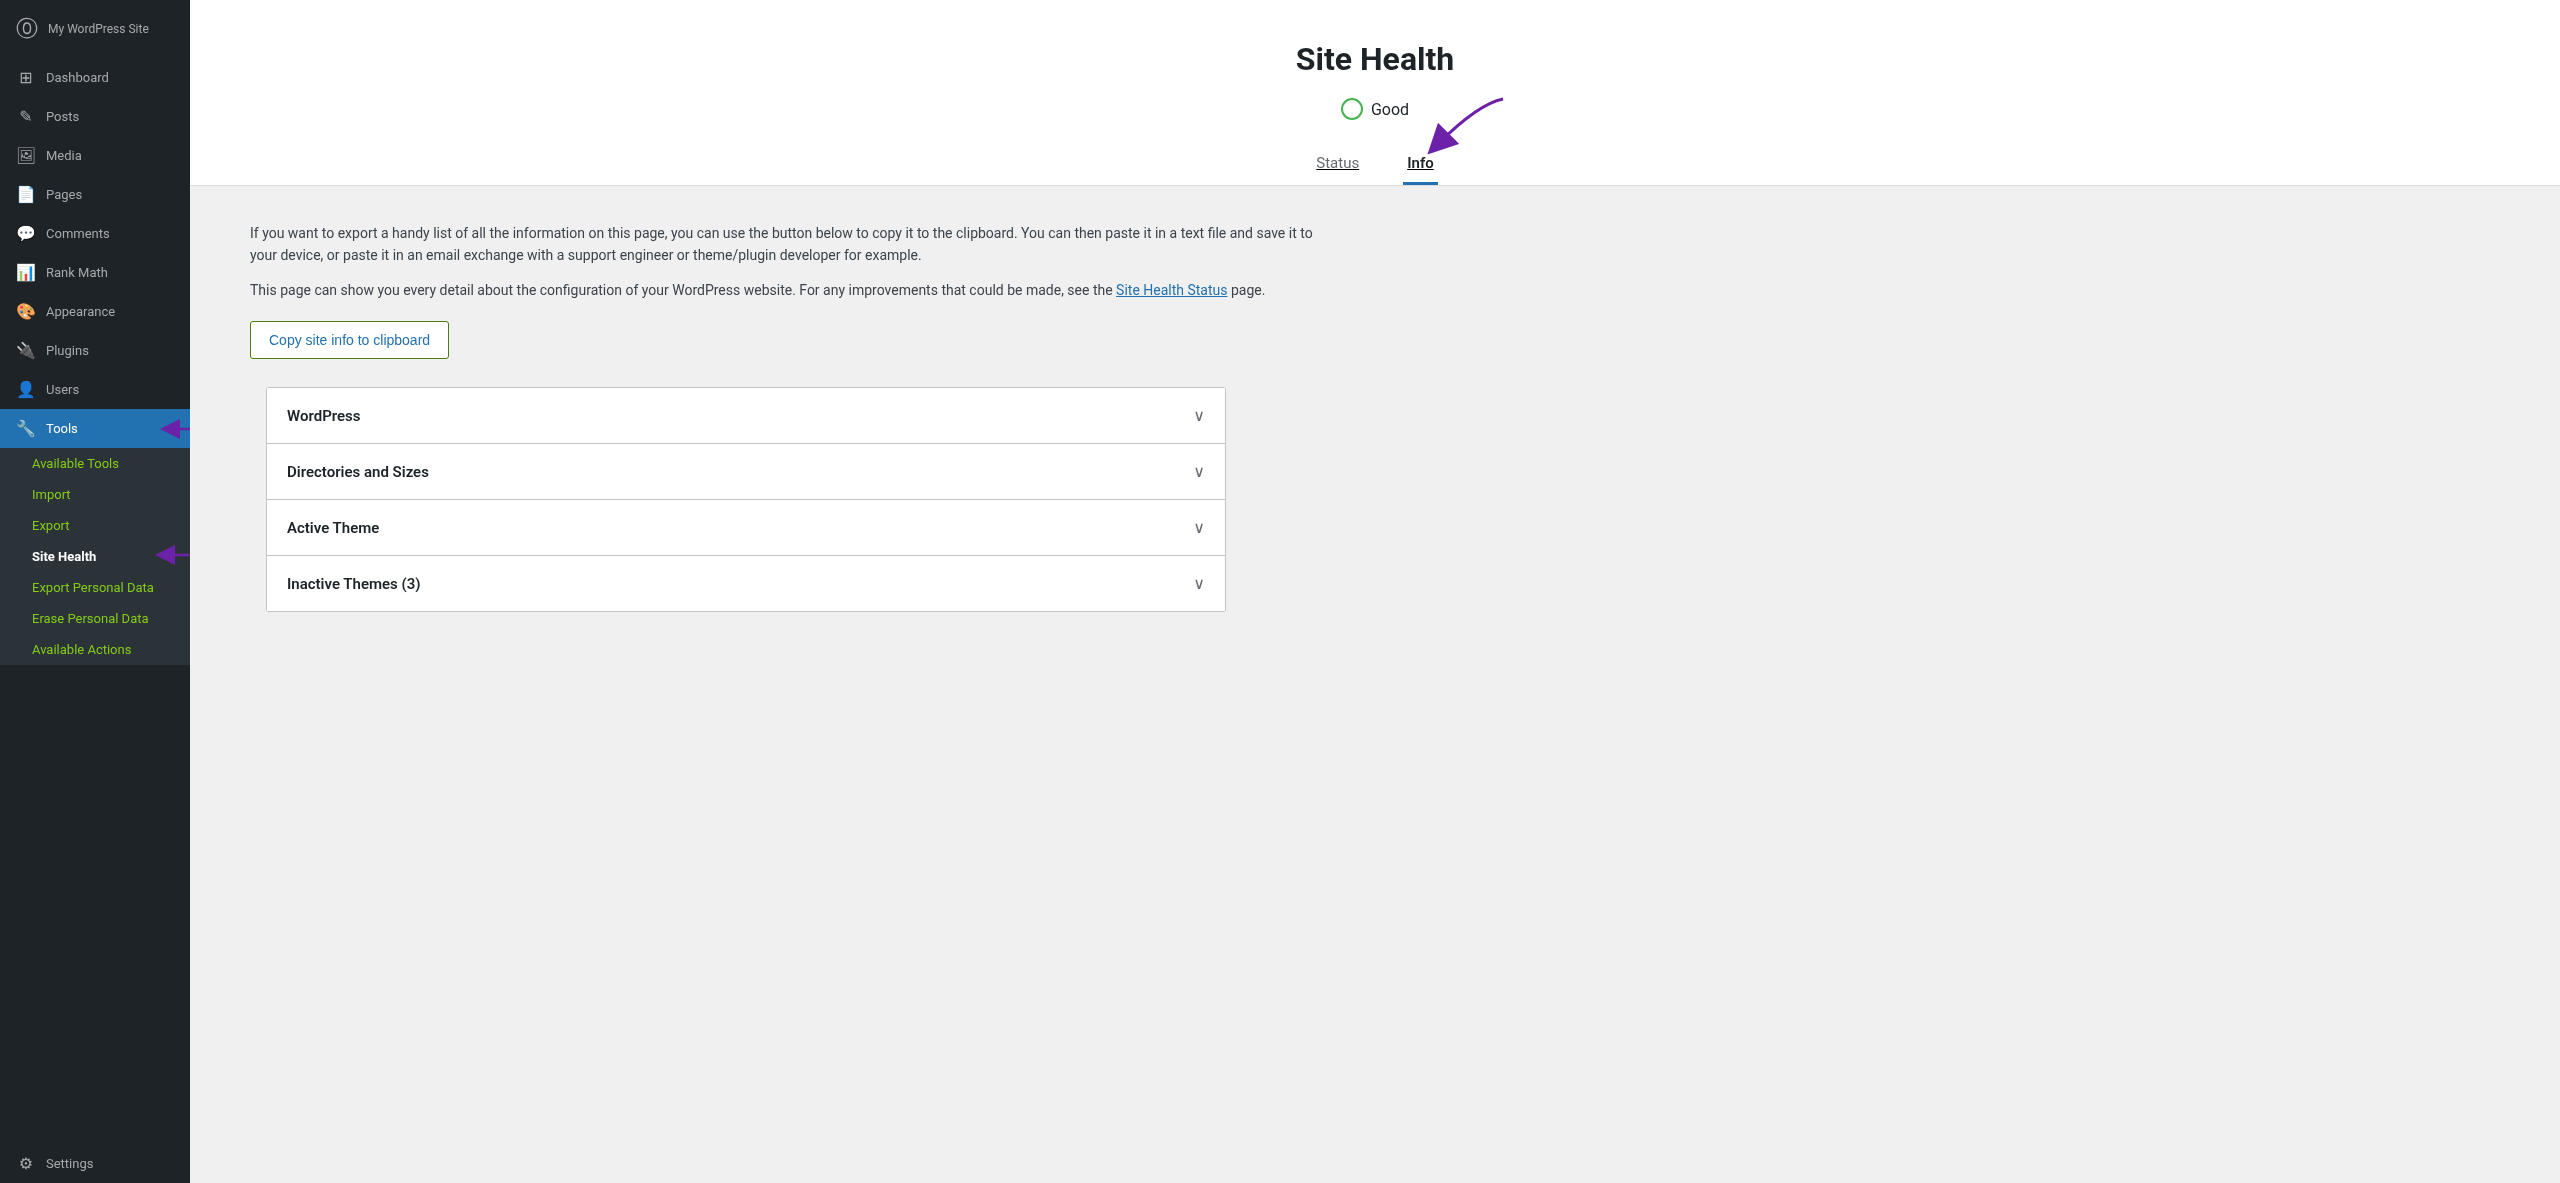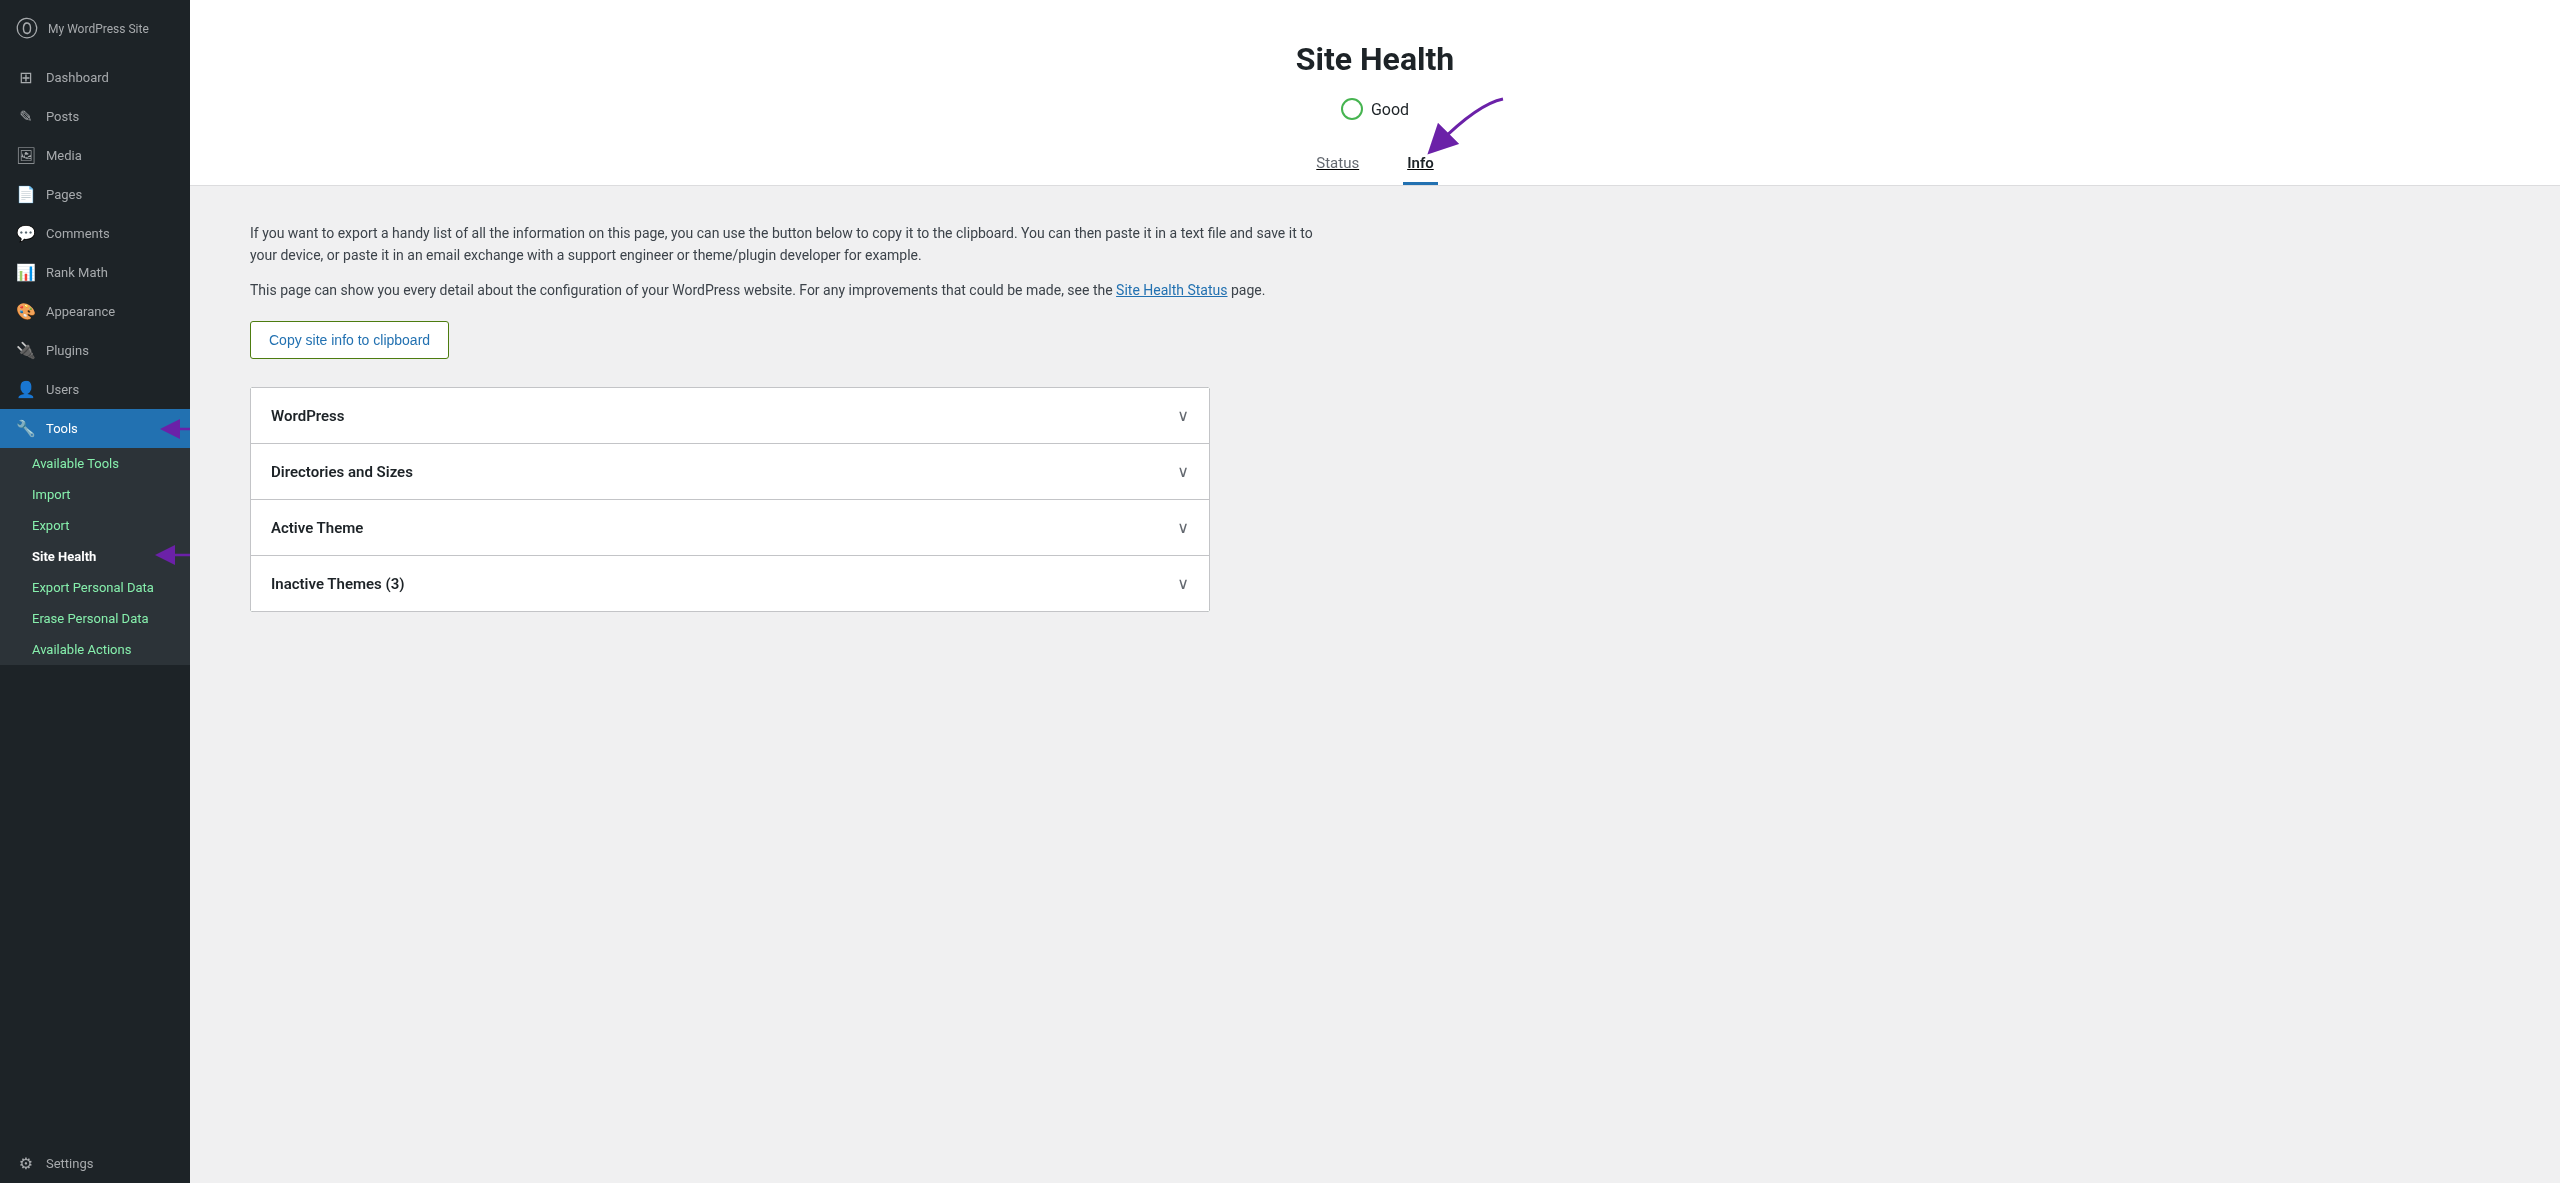--- a/index.html
+++ b/index.html
@@ -34,21 +34,21 @@
       white-space: nowrap;
     }
     .sidebar-item.active { background: #2271b1; color: #fff; }
     .sidebar-item .icon { font-size: 16px; width: 20px; text-align: center; }
 
     
     .submenu { background: #2c3338; }
     .submenu .sidebar-item {
       padding: 8px 16px 8px 32px;
       font-size: 13px;
-      color: #86efac;
+      color: #84cc16;
     }
     .submenu .sidebar-item.active-sub { color: #fff; font-weight: 600; }
 
     
     #main {
       flex: 1;
       display: flex;
       flex-direction: column;
       overflow-y: auto;
     }
@@ -154,20 +154,21 @@
     }
 
     
     .accordion {
       border: 1px solid #c3c4c7;
       border-radius: 3px;
       background: #14532d;
       width: 100%;
       max-width: 960px;
       margin-bottom: 0;
+      margin-left: 16px;
     }
     .accordion-item {
       border-bottom: 1px solid #c3c4c7;
       display: flex;
       align-items: center;
       justify-content: space-between;
       padding: 18px 20px;
       cursor: pointer;
       background: #fff;
     }

